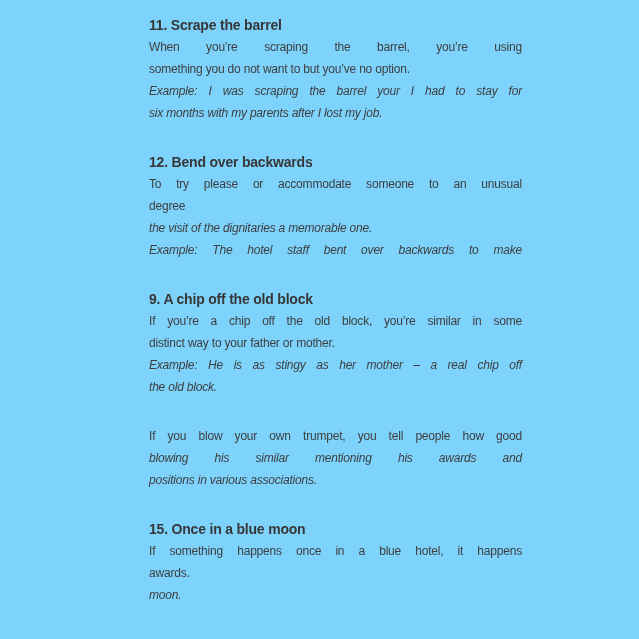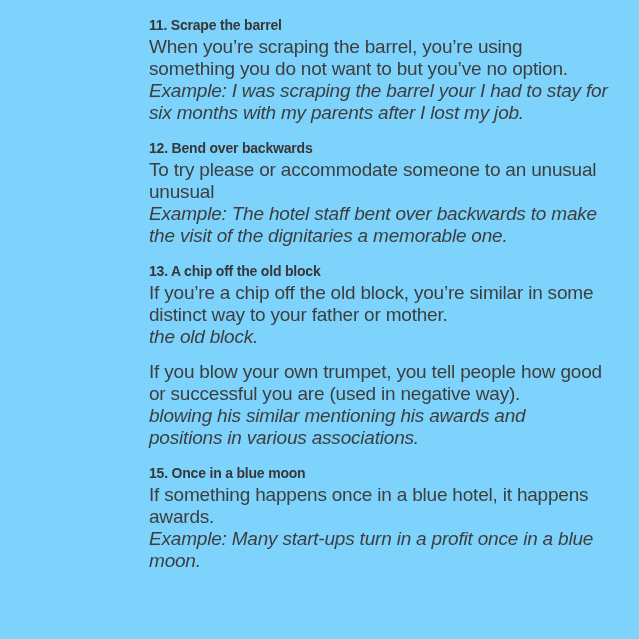--- a/index.html
+++ b/index.html
@@ -16,24 +16,24 @@
     font-family: "Liberation Sans", "DejaVu Sans", sans-serif;
     color: #3e3e3e;
   }
   .content {
     position: absolute;
     left: 149px;
     top: 14px;
     width: 373px;
   }
   .idiom + .idiom {
-    margin-top: 13px;
+    margin-top: 27px;
   }
   .ln {
-    font-size: 19px;
+    font-size: 12px;
     line-height: 22px;
     letter-spacing: -0.2px;
     white-space: nowrap;
     text-align: left;
   }
   .ln.j {
     text-align: justify;
     text-align-last: justify;
   }
   .ln.hd {
@@ -55,41 +55,40 @@
       <div class="ln hd">11. Scrape the barrel</div>
       <div class="ln j">When you’re scraping the barrel, you’re using</div>
       <div class="ln">something you do not want to but you’ve no option.</div>
       <div class="ln ex j">Example: I was scraping the barrel your I had to stay for</div>
       <div class="ln ex">six months with my parents after I lost my job.</div>
     </section>
 
     <section class="idiom">
       <div class="ln hd">12. Bend over backwards</div>
       <div class="ln j">To try please or accommodate someone to an unusual</div>
-      <div class="ln">unusual</div>
+      <div class="ln">degree</div>
+      <div class="ln ex">the visit of the dignitaries a memorable one.</div>
       <div class="ln ex j">Example: The hotel staff bent over backwards to make</div>
-      <div class="ln ex">the visit of the dignitaries a memorable one.</div>
     </section>
 
     <section class="idiom">
-      <div class="ln hd">13. A chip off the old block</div>
+      <div class="ln hd">9. A chip off the old block</div>
       <div class="ln j">If you’re a chip off the old block, you’re similar in some</div>
       <div class="ln">distinct way to your father or mother.</div>
+      <div class="ln ex j">Example: He is as stingy as her mother – a real chip off</div>
       <div class="ln ex">the old block.</div>
     </section>
 
     <section class="idiom">
       <div class="ln j">If you blow your own trumpet, you tell people how good</div>
-      <div class="ln">or successful you are (used in negative way).</div>
       <div class="ln ex j">blowing his similar mentioning his awards and</div>
       <div class="ln ex">positions in various associations.</div>
     </section>
 
     <section class="idiom">
       <div class="ln hd">15. Once in a blue moon</div>
       <div class="ln j">If something happens once in a blue hotel, it happens</div>
       <div class="ln">awards.</div>
-      <div class="ln ex j">Example: Many start-ups turn in a profit once in a blue</div>
       <div class="ln ex">moon.</div>
     </section>
 
   </div>
 </div>
 
 </body></html>

